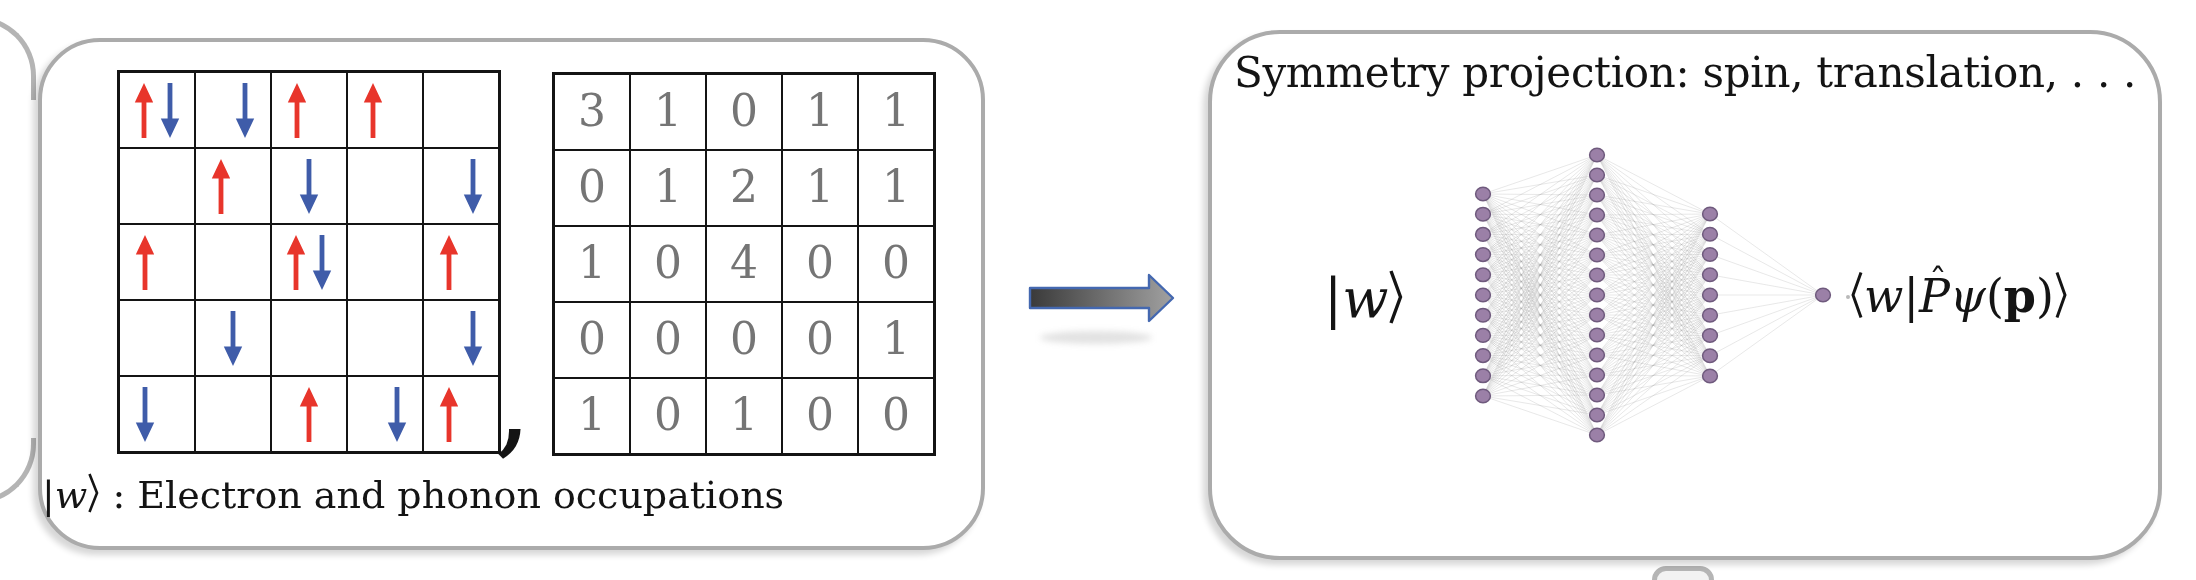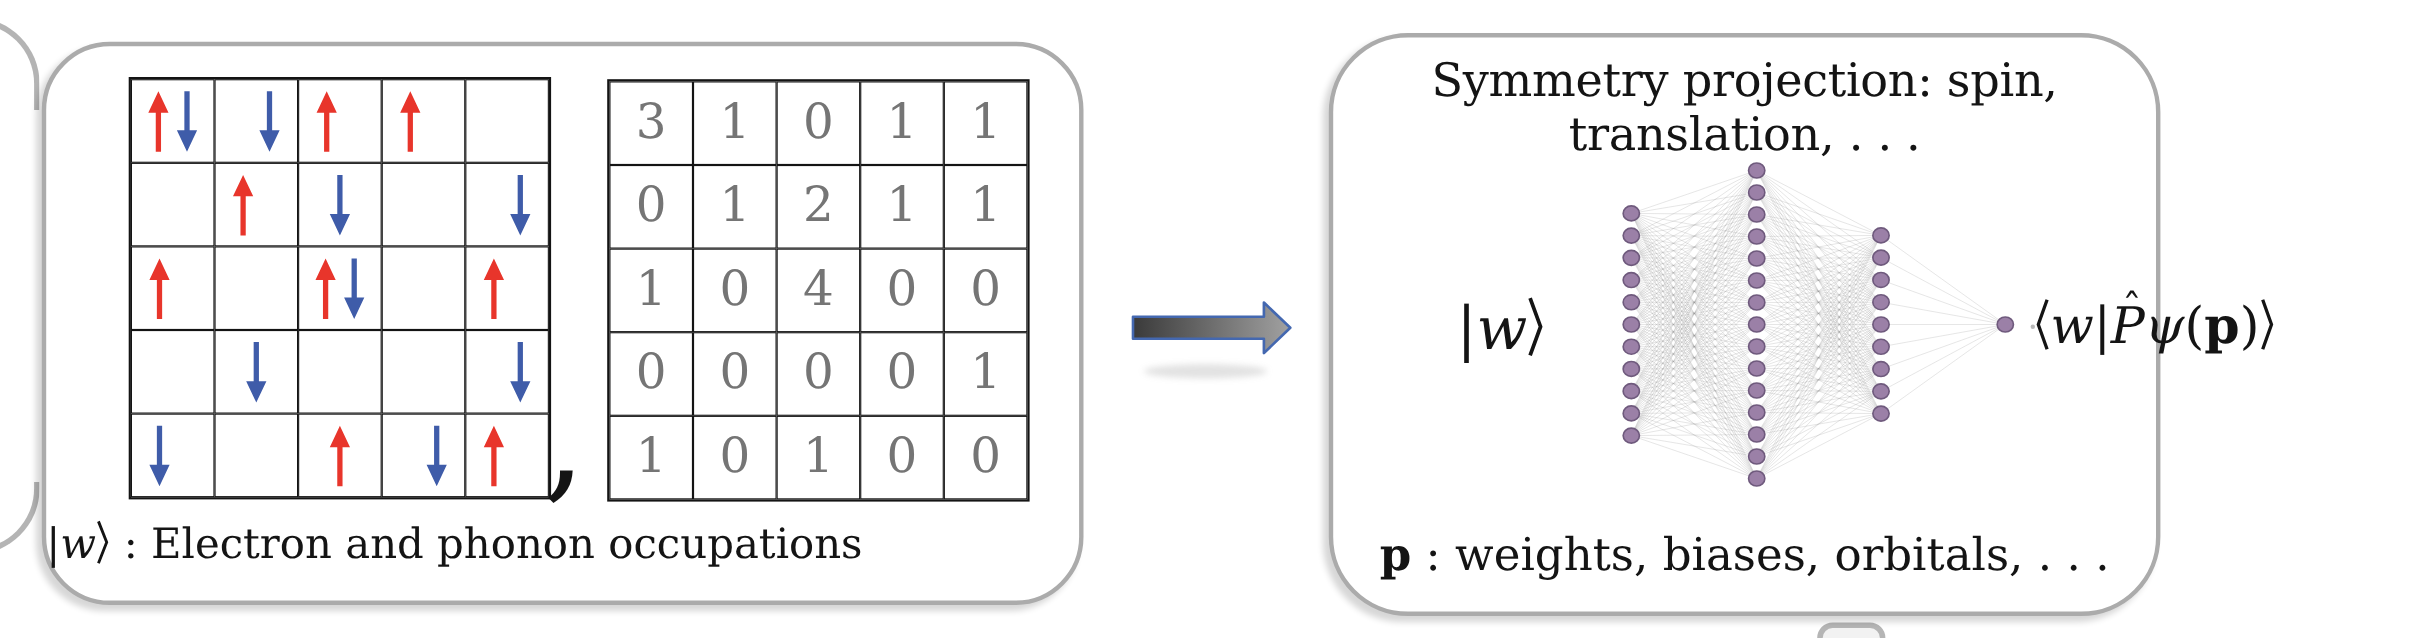--- a/index.html
+++ b/index.html
@@ -8,21 +8,21 @@
   html,body{margin:0;padding:0;}
   body{
     width:2196px;height:580px;position:relative;background:#ffffff;overflow:hidden;
     font-family:"DejaVu Serif","Liberation Serif",serif;color:var(--ink);
   }
   .panel{
     position:absolute;background:#fff;border:4px solid var(--panel-border);
     box-sizing:border-box;box-shadow:-5px 5px 6px rgba(0,0,0,0.16);
   }
   #left-panel{left:38px;top:38px;width:947px;height:512px;border-radius:62px;}
-  #right-panel{left:1208px;top:30px;width:756px;height:530px;border-radius:72px;}
+  #right-panel{left:1208px;top:30px;width:954px;height:530px;border-radius:72px;}
   .grid{
     position:absolute;display:grid;background:#fff;
     grid-template-columns:repeat(5,76px);grid-template-rows:repeat(5,76px);
     border:2px solid var(--grid-line);
   }
   #spin-grid{left:75px;top:28px;}
   #phonon-grid{left:510px;top:30px;}
   .gcell{border:1.5px solid var(--grid-line);position:relative;display:flex;align-items:center;justify-content:center;box-sizing:border-box;}
   .num{font-size:44px;color:var(--num);line-height:1;transform:translateY(-1px);}
   .spin-arrow{position:absolute;left:50%;top:50%;width:24px;height:57px;margin:-28px 0 0 -12px;display:block;}
@@ -607,15 +607,13 @@
       </svg>
   </div>
 
   <div id="output-label"><svg class="delim-svg" width="14" height="50" viewBox="0 0 14 50">
         <polyline points="11,2.5 3,25 11,47.5" fill="none" stroke="#141414" stroke-width="3"></polyline>
       </svg><span class="it">w</span><span>|</span><span class="pHat"><span class="hat">ˆ</span><span>P</span></span><span class="it">ψ</span><span>(</span><span class="bold">p</span><span>)</span><svg class="delim-svg" width="14" height="50" viewBox="0 0 14 50">
         <polyline points="3,2.5 11,25 3,47.5" fill="none" stroke="#141414" stroke-width="3"></polyline>
       </svg>
   </div>
 
-  <div id="param-label"><span class="bold">p</span><span> :  weights, biases, orbitals, . . .</span>
-  </div>
 </div>
 
 </body></html>

